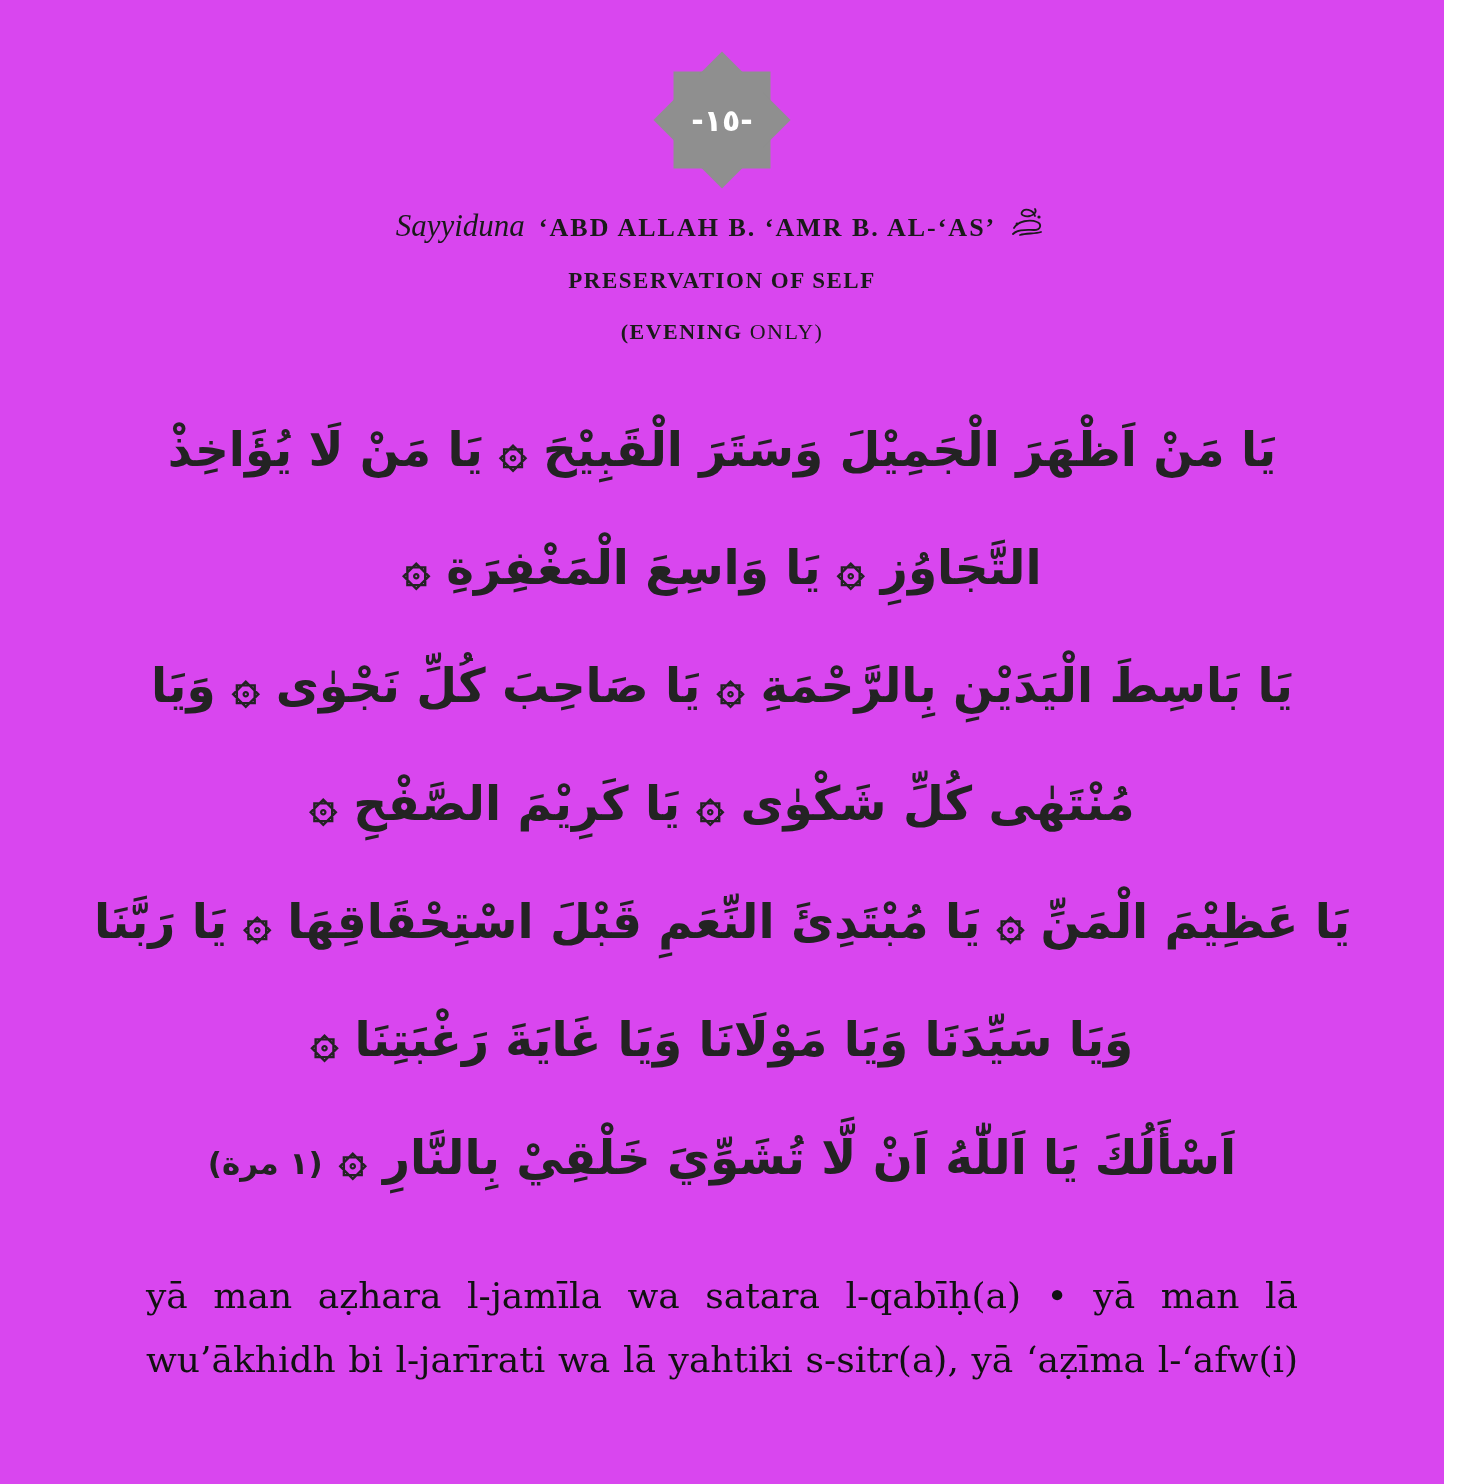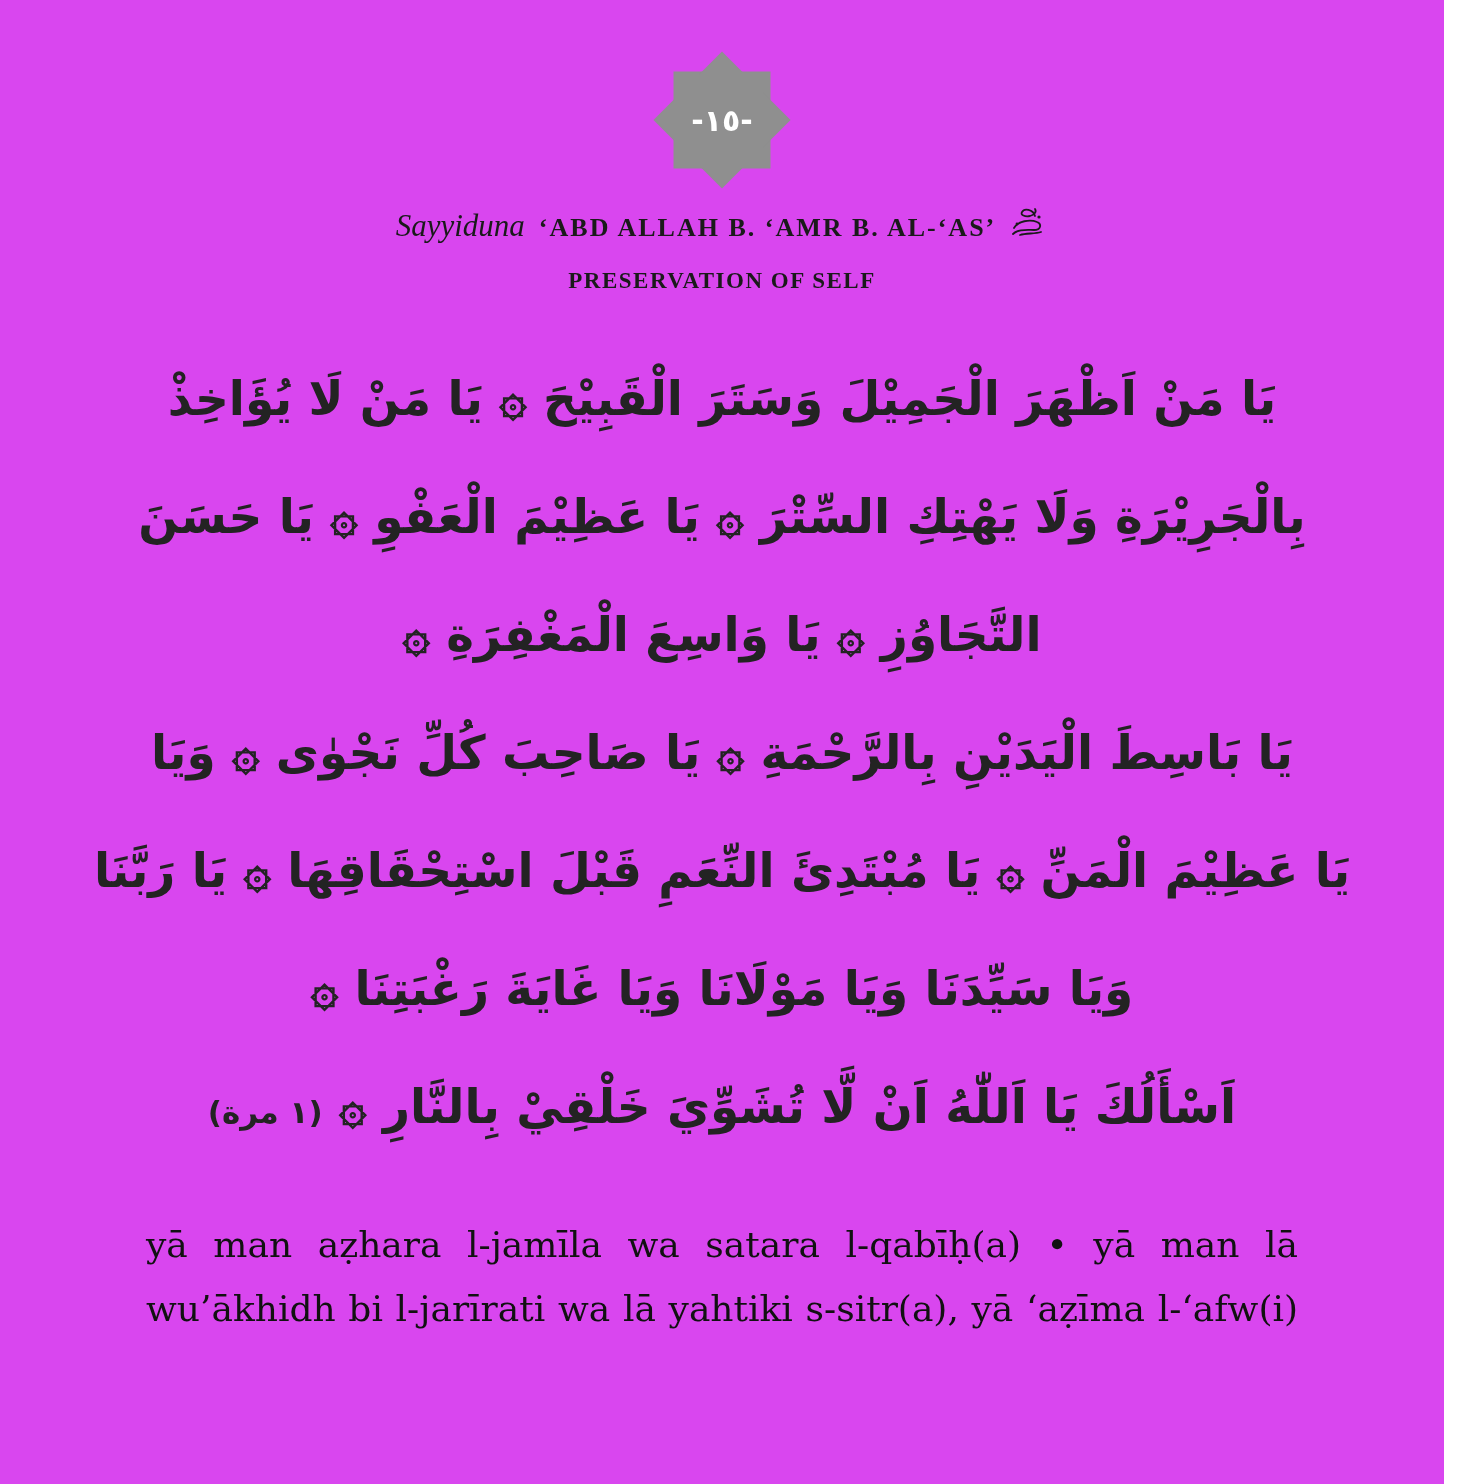--- a/index.html
+++ b/index.html
@@ -139,26 +139,29 @@
         <path d="M6 22 C10 15, 22 13, 29 16 C34 18, 33 24, 26 24 C18 24, 10 23, 5 28"></path>
         <path d="M12 29 C18 27, 27 28, 33 26"></path>
       </g>
       <circle cx="31" cy="11" r="1.6" fill="#1a1a1a"></circle>
       <circle cx="9" cy="18" r="1.4" fill="#1a1a1a"></circle>
     </svg>
   </div>
 
   <div class="subtitle">PRESERVATION OF SELF</div>
 
+  <div class="timing-line">
+    <span class="timing-bold">(EVENING</span><span> ONLY)</span>
+  </div>
 
   <div class="arabic-block">
     <div class="arabic-line">يَا مَنْ اَظْهَرَ الْجَمِيْلَ وَسَتَرَ الْقَبِيْحَ ۞ يَا مَنْ لَا يُؤَاخِذْ</div>
-    <div class="arabic-line">بِالْجَرِيْرَةِ وَلَا يَهْتِكِ السِّتْرَ ۞ يَا عَظِيْمَ الْعَفْوِ ۞ يَا حَسَنَ</div>
     <div class="arabic-line">التَّجَاوُزِ ۞ يَا وَاسِعَ الْمَغْفِرَةِ ۞</div>
     <div class="arabic-line">يَا بَاسِطَ الْيَدَيْنِ بِالرَّحْمَةِ ۞ يَا صَاحِبَ كُلِّ نَجْوٰى ۞ وَيَا</div>
+    <div class="arabic-line">مُنْتَهٰى كُلِّ شَكْوٰى ۞ يَا كَرِيْمَ الصَّفْحِ ۞</div>
     <div class="arabic-line">يَا عَظِيْمَ الْمَنِّ ۞ يَا مُبْتَدِئَ النِّعَمِ قَبْلَ اسْتِحْقَاقِهَا ۞ يَا رَبَّنَا</div>
     <div class="arabic-line">وَيَا سَيِّدَنَا وَيَا مَوْلَانَا وَيَا غَايَةَ رَغْبَتِنَا ۞</div>
     <div class="arabic-line">
       <span>اَسْأَلُكَ يَا اَللّٰهُ اَنْ لَّا تُشَوِّيَ خَلْقِيْ بِالنَّارِ ۞</span>
       <span class="repeat-note">(١ مرة)</span>
     </div>
   </div>
 
   <div class="translit-block">
     <div class="translit-line">yā man aẓhara l-jamīla wa satara l-qabīḥ(a) • yā man lā</div>

